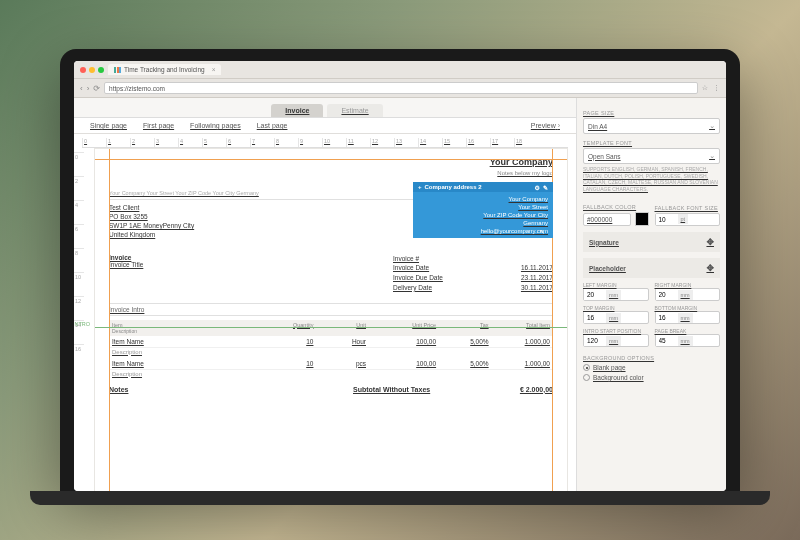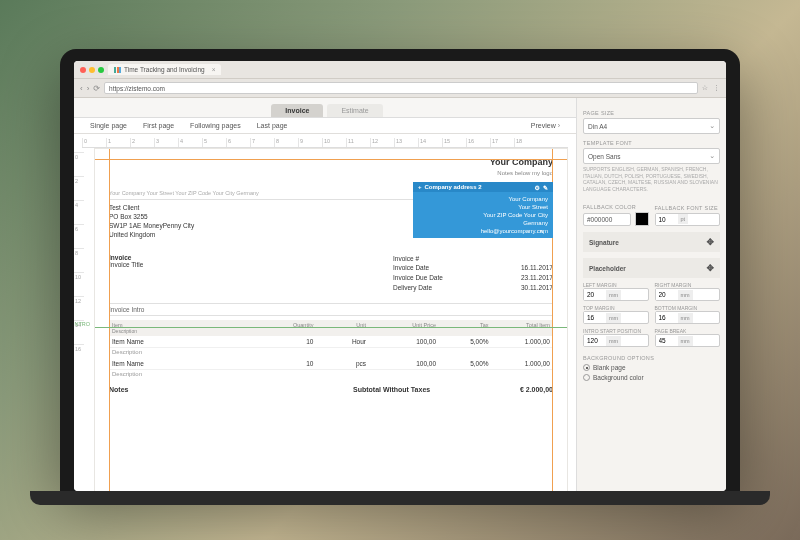--- a/index.html
+++ b/index.html
@@ -11,21 +11,21 @@
 .dots { display:flex; gap:3px; }
 .dot { width:6px; height:6px; border-radius:50%; }
 .dot.r{background:#ff5f56;} .dot.y{background:#ffbd2e;} .dot.g{background:#27c93f;}
 .tab { background:#f7f5f2; padding:2px 6px; border-radius:3px 3px 0 0; font-size:6.5px; display:flex; align-items:center; gap:3px; color:#555; }
 .tab-favicon{display:flex;gap:0.5px;}
 .fv{width:2px;height:6px;}
 .url-bar { background:#e8e5e1; padding:3px 6px; display:flex; align-items:center; gap:4px; border-bottom:1px solid #d0ccc6; }
 .nav-arrow{color:#888;font-size:8px;}
 .url-input{flex:1;background:#fff;border:1px solid #ccc;border-radius:2px;padding:1.5px 4px;font-size:6.5px;color:#555;}
 .toolbar-icons{display:flex;gap:5px;color:#888;font-size:7px;}
-.app { flex:1; display:flex; overflow:hidden; }
+.app { flex:1; display:flex; overflow:hidden;text-decoration:underline; }
 .main { flex:1; display:flex; flex-direction:column; overflow:hidden; }
 .doc-tabs { display:flex; gap:0; padding:6px 0 0; background:#f7f6f4; border-bottom:1px solid #ddd; }
 .doc-tab { padding:3px 14px; font-size:7px; color:#999; background:#ebeae7; border-radius:3px 3px 0 0; margin-left:4px; }
 .doc-tab.active { background:#d4d2ce; color:#333; font-weight:600; }
 .page-tabs { display:flex; background:#fff; border-bottom:1px solid #e0dedb; padding:0 8px; font-size:7px; align-items:center; }
 .page-tab { padding:4px 8px; color:#555; }
 .preview-link{margin-left:auto;color:#555;padding:4px 8px;}
 .canvas { flex:1; background:#fff; position:relative; overflow:auto; padding:4px 8px; }
 .ruler-h { height:10px; border-bottom:1px solid #ddd; display:flex; font-size:5.5px; color:#aaa; }
 .ruler-h span{width:24px;text-align:left;border-left:1px solid #e5e5e5;padding-left:1px;}

